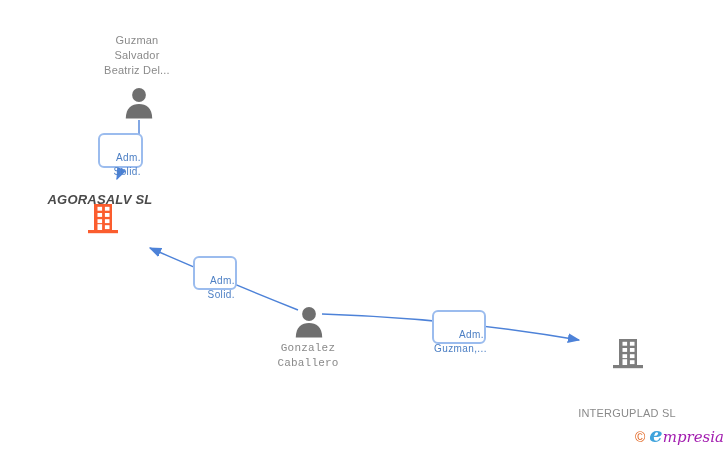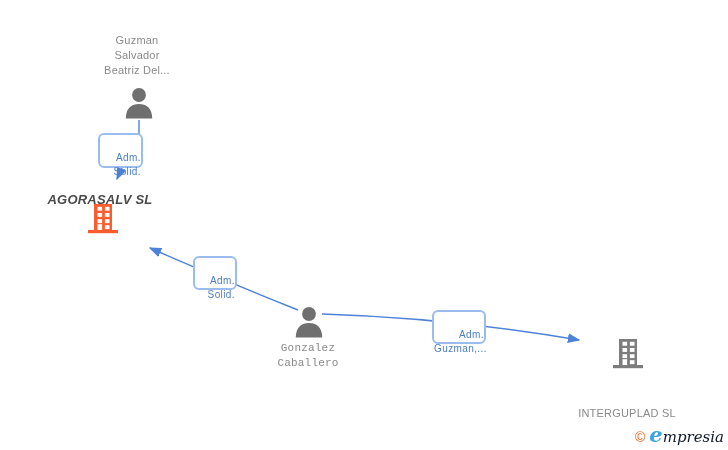--- a/index.html
+++ b/index.html
@@ -27,21 +27,21 @@
   .icon-person{fill:#6f6f6f;}
   .bld-orange .bld-solid{fill:#fb5d2e;}
   .bld-gray .bld-solid{fill:#7d7d7d;}
   .bld-window{fill:#ffffff;}
   .logo{
     position:absolute;right:4px;bottom:4px;z-index:2;display:flex;align-items:baseline;
     font-family:"DejaVu Serif",serif;
   }
   .logo-copy{color:#e2641f;font-size:14px;font-style:normal;margin-right:4px;font-family:"Liberation Sans",sans-serif;}
   .logo-e{color:#3fa3dc;font-size:21px;font-style:italic;font-weight:bold;line-height:18px;}
-  .logo-rest{color:#0f172a;font-size:15px;font-style:italic;}
+  .logo-rest{color:#a21caf;font-size:15px;font-style:italic;}
 </style>
 </head>
 <body>
 
 <div class="canvas">
 
   <svg class="edges-layer" width="728" height="450" viewBox="0 0 728 450">
     <defs>
       <marker id="arrow" markerWidth="9" markerHeight="7" refX="8" refY="3.5" orient="auto">
         <path d="M0,0 L9,3.5 L0,7 Z" fill="#4d82d8"></path>

